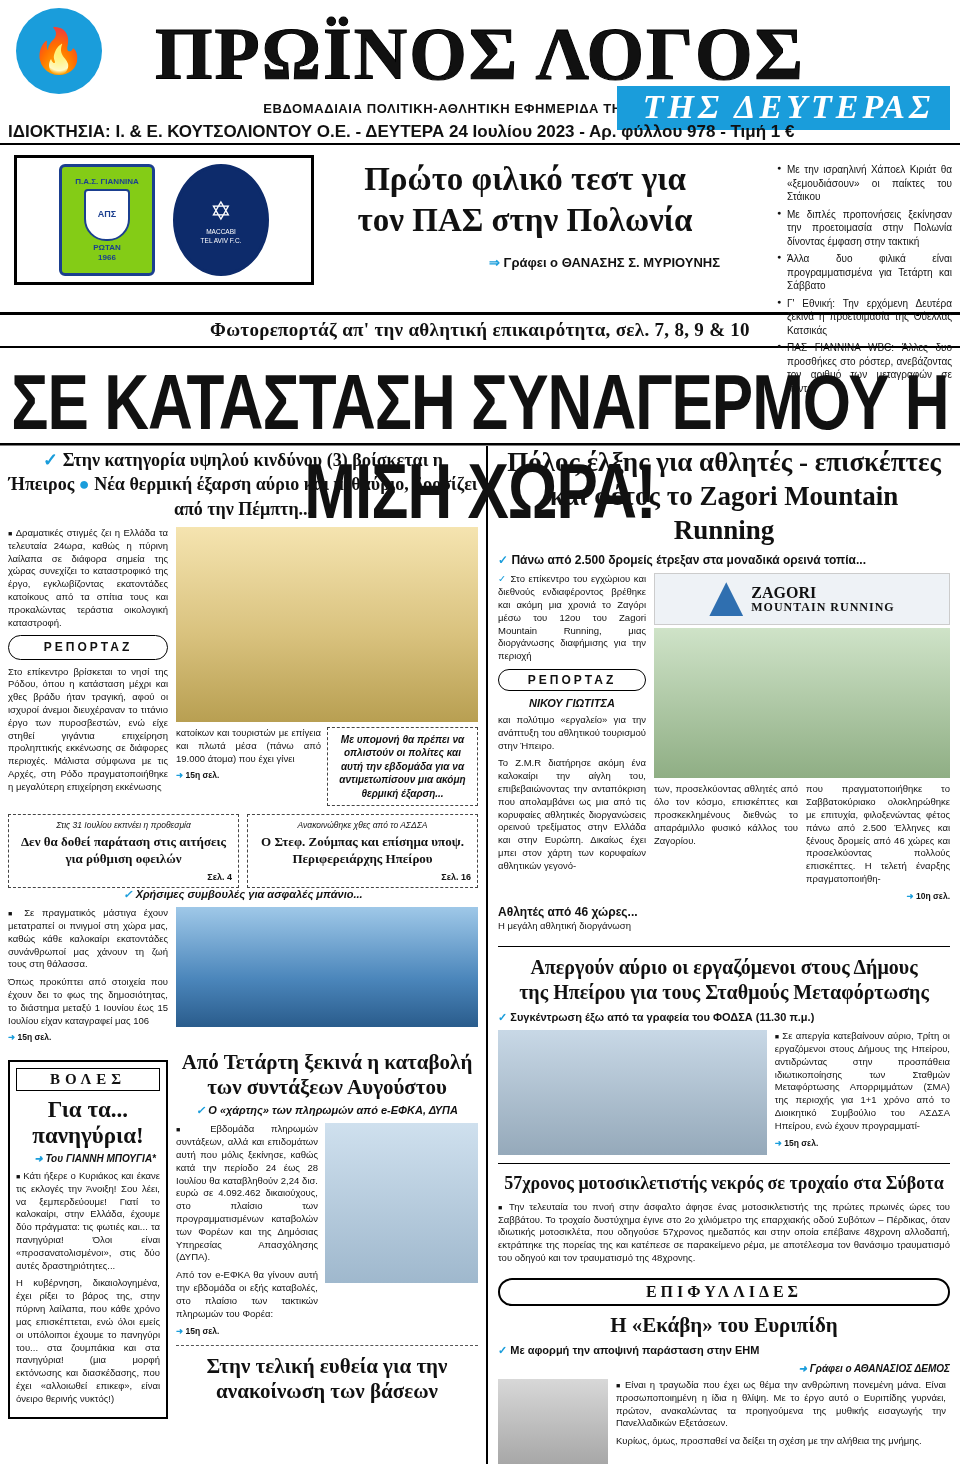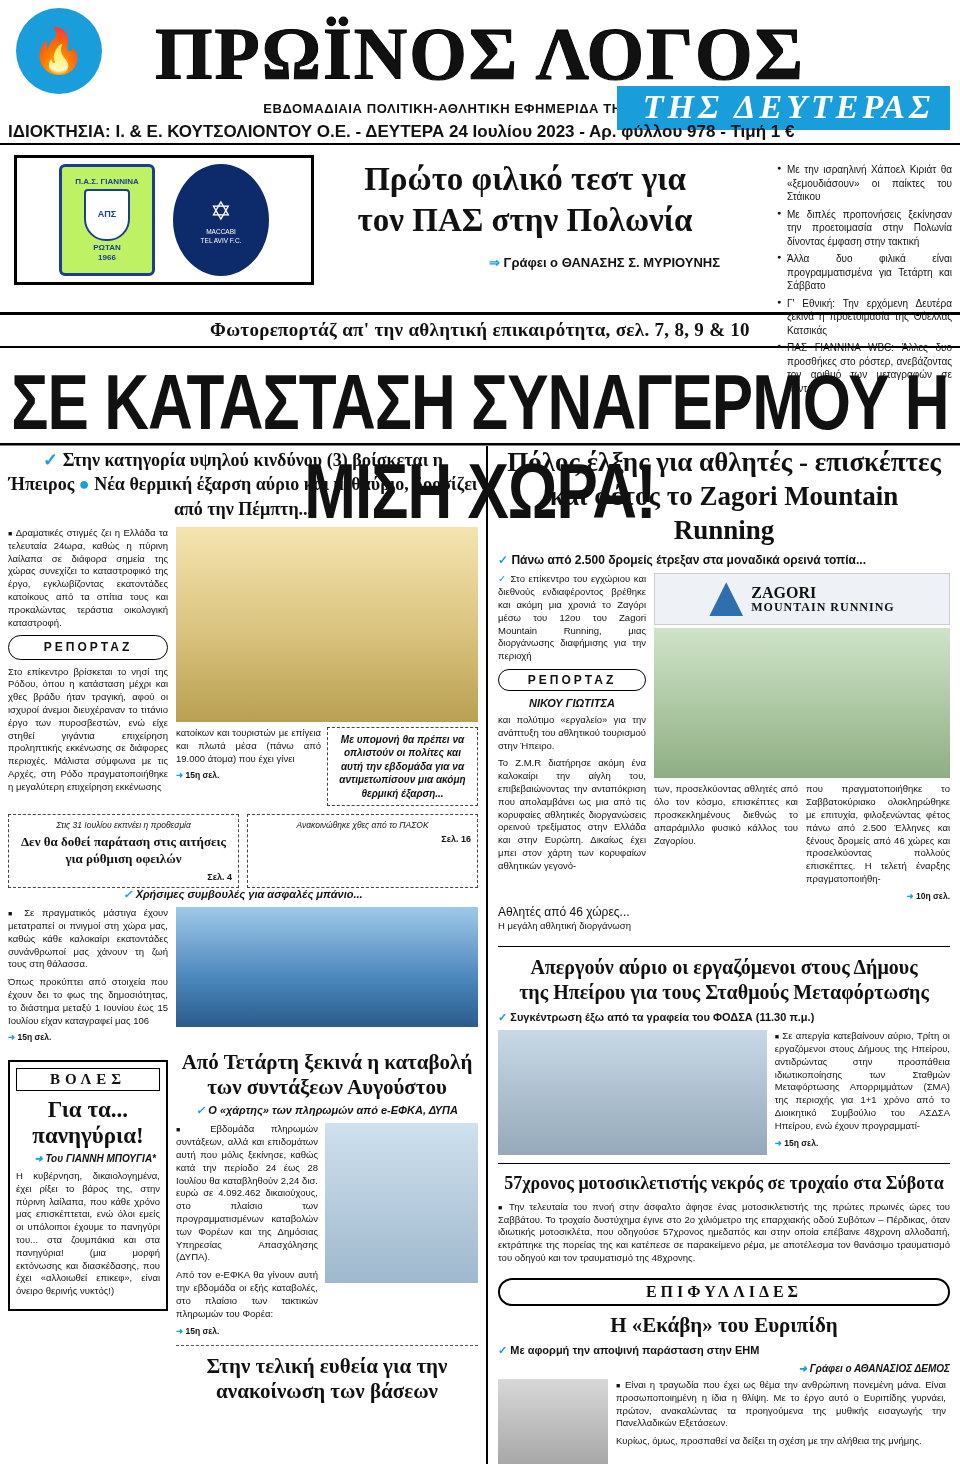--- a/index.html
+++ b/index.html
@@ -39,21 +39,21 @@
 
   
   .sports-band { position:relative; height:168px; border-bottom:1px solid #000; }
   .crest-box {
     position:absolute; left:14px; top:10px; width:300px; height:130px;
     border:3px solid #000; display:flex; align-items:center; justify-content:center; gap:18px;
     background:#fff;
   }
   .crest { width:96px; height:112px; position:relative; }
   .crest-pas {
-    border:3px solid #1b3f8f; border-radius:6px; background:#bef264;
+    border:3px solid #1b3f8f; border-radius:6px; background:#84cc16;
     display:flex; flex-direction:column; align-items:center; justify-content:center;
     font-size:8px; color:#1b3f8f; font-weight:bold; line-height:1.25; text-align:center;
   }
   .crest-pas .shield {
     width:46px;height:52px;margin:2px 0;
     background:#fff; border:2px solid #1b3f8f;
     border-radius:4px 4px 22px 22px;
     display:flex;align-items:center;justify-content:center;font-size:9px;
   }
   .crest-mac {
@@ -269,21 +269,22 @@
         </div>
       </div>
 
       <div class="teaser-row">
         <div class="teaser">
           <div class="t-top">Στις 31 Ιουλίου εκπνέει η προθεσμία</div>
           <div class="t-main">Δεν θα δοθεί παράταση στις αιτήσεις για ρύθμιση οφειλών</div>
           <div class="t-page">Σελ. 4</div>
         </div>
         <div class="teaser">
-          <div class="t-top">Ανακοινώθηκε χθες από το ΠΑΣΟΚ</div>
+          <div class="t-top">Ανακοινώθηκε χθες από το ΑΣΔΣΑ</div>
+          <div class="t-main">Ο Στεφ. Ζούμπας και επίσημα υποψ. Περιφερειάρχης Ηπείρου</div>
           <div class="t-page">Σελ. 16</div>
         </div>
       </div>
 
       <div class="sec-sub">
         <span class="chk">✓</span>
         <span>Χρήσιμες συμβουλές για ασφαλές μπάνιο...</span>
       </div>
 
       <div style="display:flex; gap:8px;">
@@ -302,20 +303,21 @@
 
         <div style="width:160px;">
           <div class="voles">
             <div class="voles-title">ΒΟΛΕΣ</div>
             <div class="voles-head">Για τα... πανηγύρια!</div>
             <div class="voles-by">
               <span class="arrow">➜</span>
               <span>Του ΓΙΑΝΝΗ ΜΠΟΥΓΙΑ*</span>
             </div>
             <div class="txtcol">
+              <p class="lead-dot">Κάτι ήξερε ο Κυριάκος και έκανε τις εκλογές την Άνοιξη! Σου λέει, να ξεμπερδεύουμε! Γιατί το καλοκαίρι, στην Ελλάδα, έχουμε δύο πράγματα: τις φωτιές και... τα πανηγύρια! Όλοι είναι «προσανατολισμένοι», στις δύο αυτές δραστηριότητες...</p>
               <p>Η κυβέρνηση, δικαιολογημένα, έχει ρίξει το βάρος της, στην πύρινη λαίλαπα, που κάθε χρόνο μας επισκέπτεται, ενώ όλοι εμείς οι υπόλοιποι έχουμε το πανηγύρι του... στα ζουμπάκια και στα πανηγύρια! (μια μορφή εκτόνωσης και διασκέδασης, που έχει «αλλοιωθεί επικεφ», είναι όνειρο θερινής νυκτός!)</p>
 
             </div>
           </div>
         </div>
 
         <div style="width:302px;">
           <div class="sec-head" style="font-size:21px; margin-top:0;">
             <div>Από Τετάρτη ξεκινά η καταβολή</div>
             <div>των συντάξεων Αυγούστου</div>
@@ -392,21 +394,21 @@
                 <span class="arrow">➜</span>
                 <span>10η σελ.</span>
               </div>
             </div>
           </div>
         </div>
       </div>
 
       <div style="display:flex; gap:8px; margin-top:2px;">
         <div class="txtcol" style="width:150px;">
-          <div style="font-weight:normal; font-size:12px;">Αθλητές από 46 χώρες...</div>
+          <div style="font-weight:bold; font-size:12px;">Αθλητές από 46 χώρες...</div>
           <p>Η μεγάλη αθλητική διοργάνωση</p>
         </div>
         <div style="width:296px;"></div>
       </div>
 
       <hr class="hr-solid">
 
       <div class="sec-head-right" style="font-size:20px;">
         <div>Απεργούν αύριο οι εργαζόμενοι στους Δήμους</div>
         <div>της Ηπείρου για τους Σταθμούς Μεταφόρτωσης</div>

